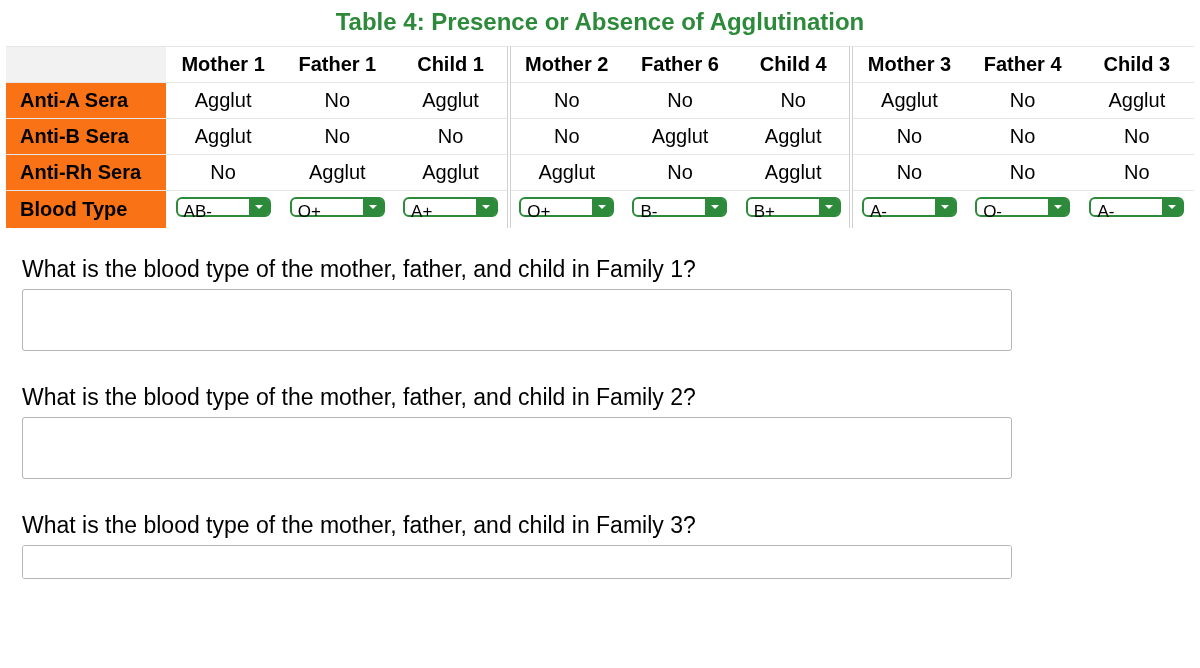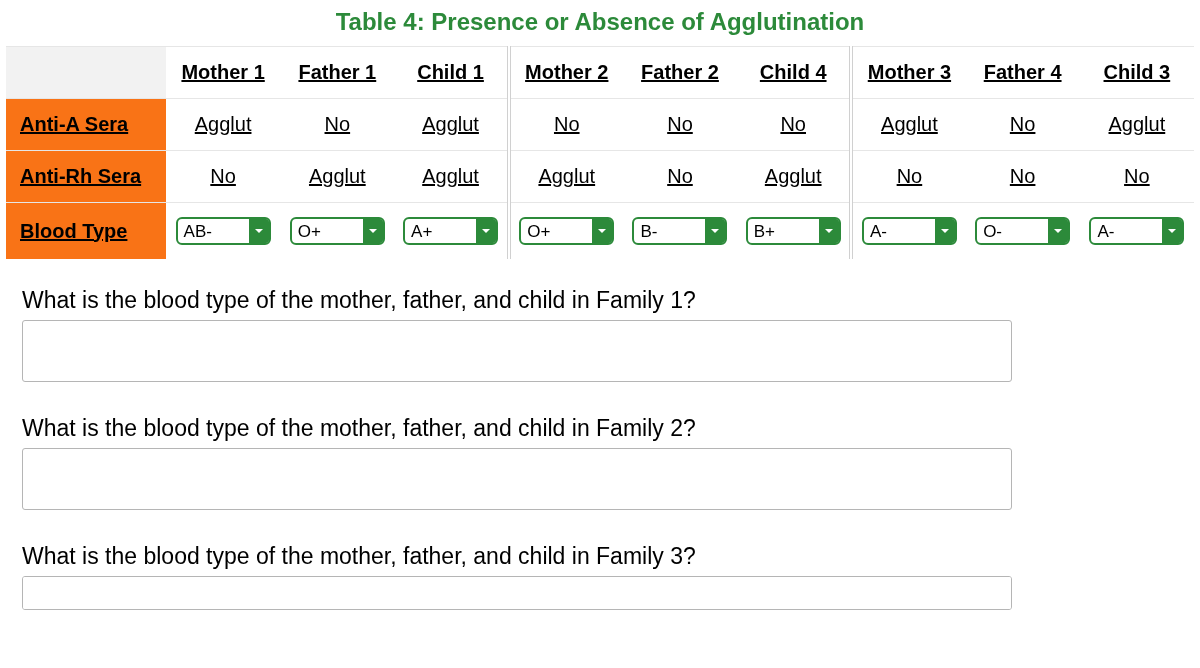--- a/index.html
+++ b/index.html
@@ -17,27 +17,26 @@
       font-size: 24px;
       margin-bottom: 10px;
       font-family: Helvetica, Arial, sans-serif;
     }
     table {
       border-collapse: collapse;
       width: 100%;
       table-layout: fixed;
     }
     th, td {
-      padding: 14px 8px;
+      padding: 6px 8px;
       text-align: center;
       vertical-align: middle;
       font-size: 20px;
       font-family: Helvetica, Arial, sans-serif;
       border-bottom: 1px solid #e6e6e6;
-      text-decoration: underline;
     }
     th {
       font-weight: 700;
       border-top: 1px solid #e6e6e6;
     }
     .rowlabel {
       text-align: left;
       font-weight: 700;
       padding-left: 14px;
       background: #f97316;
@@ -51,21 +50,21 @@
     .group-sep {
       border-left: 4px double #d0d0d0;
     }
     .no-bottom-border td {
       border-bottom: none;
     }
     .select-wrap {
       position: relative;
       display: inline-block;
       width: 95px;
-      height: 28px;
+      height: 20px;
       border: 2px solid #2c8a3a;
       border-radius: 6px;
       background: #fff;
       text-align: left;
       padding: 2px 6px;
       font-size: 17px;
       line-height: 22px;
       font-weight: 500;
       font-family: Helvetica, Arial, sans-serif;
     }
@@ -113,39 +112,51 @@
 <div class="title">Table 4: Presence or Absence of Agglutination</div>
 
 <table>
   <thead>
     <tr>
       <th class="rowlabel"></th>
       <th>Mother 1</th>
       <th>Father 1</th>
       <th>Child 1</th>
       <th class="group-sep">Mother 2</th>
-      <th>Father 2</th>
+      <th>Father 6</th>
       <th>Child 4</th>
       <th class="group-sep">Mother 3</th>
       <th>Father 4</th>
       <th>Child 3</th>
     </tr>
   </thead>
   <tbody id="tbody">
       <tr>
         <td class="rowlabel">Anti-A Sera</td>
         <td>Agglut</td>
         <td>No</td>
         <td>Agglut</td>
         <td class="group-sep">No</td>
         <td>No</td>
         <td>No</td>
         <td class="group-sep">Agglut</td>
         <td>No</td>
         <td>Agglut</td>
+      </tr>
+      <tr>
+        <td class="rowlabel">Anti-B Sera</td>
+        <td>Agglut</td>
+        <td>No</td>
+        <td>No</td>
+        <td class="group-sep">No</td>
+        <td>Agglut</td>
+        <td>Agglut</td>
+        <td class="group-sep">No</td>
+        <td>No</td>
+        <td>No</td>
       </tr>
       <tr>
         <td class="rowlabel">Anti-Rh Sera</td>
         <td>No</td>
         <td>Agglut</td>
         <td>Agglut</td>
         <td class="group-sep">Agglut</td>
         <td>No</td>
         <td>Agglut</td>
         <td class="group-sep">No</td>

